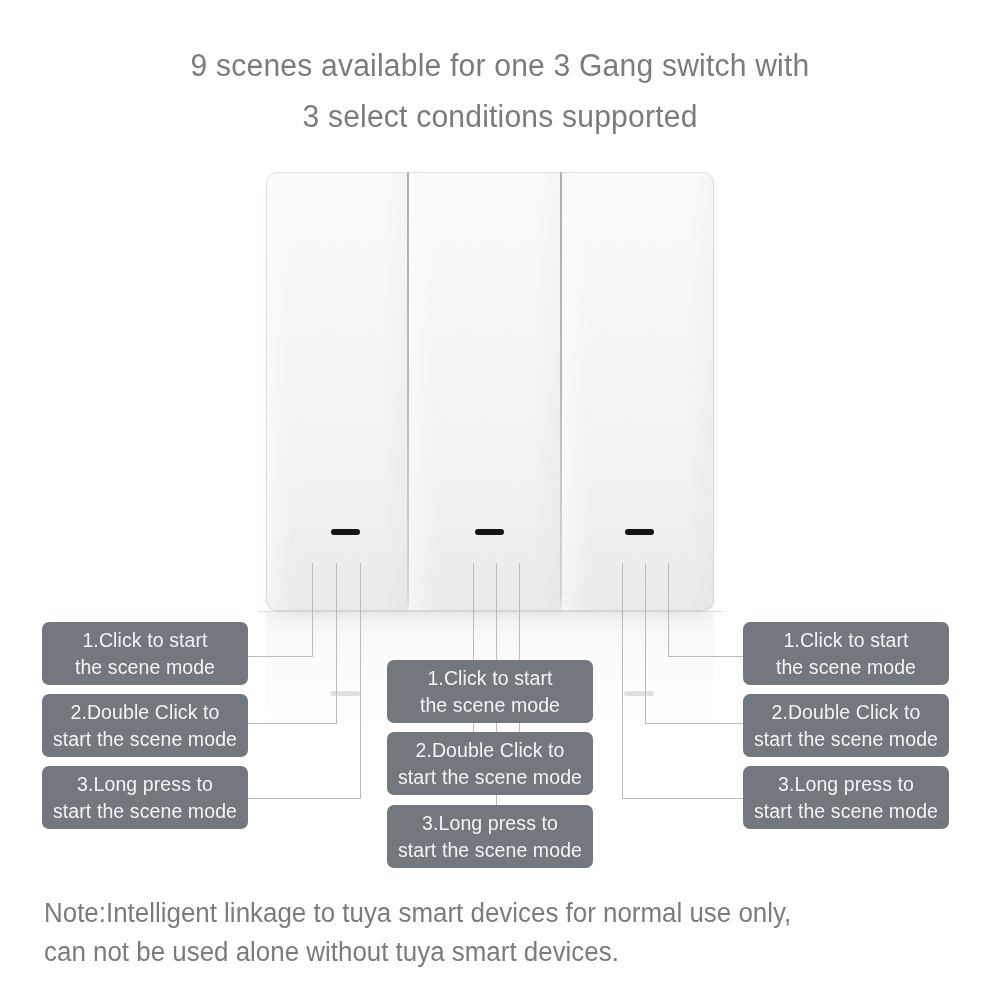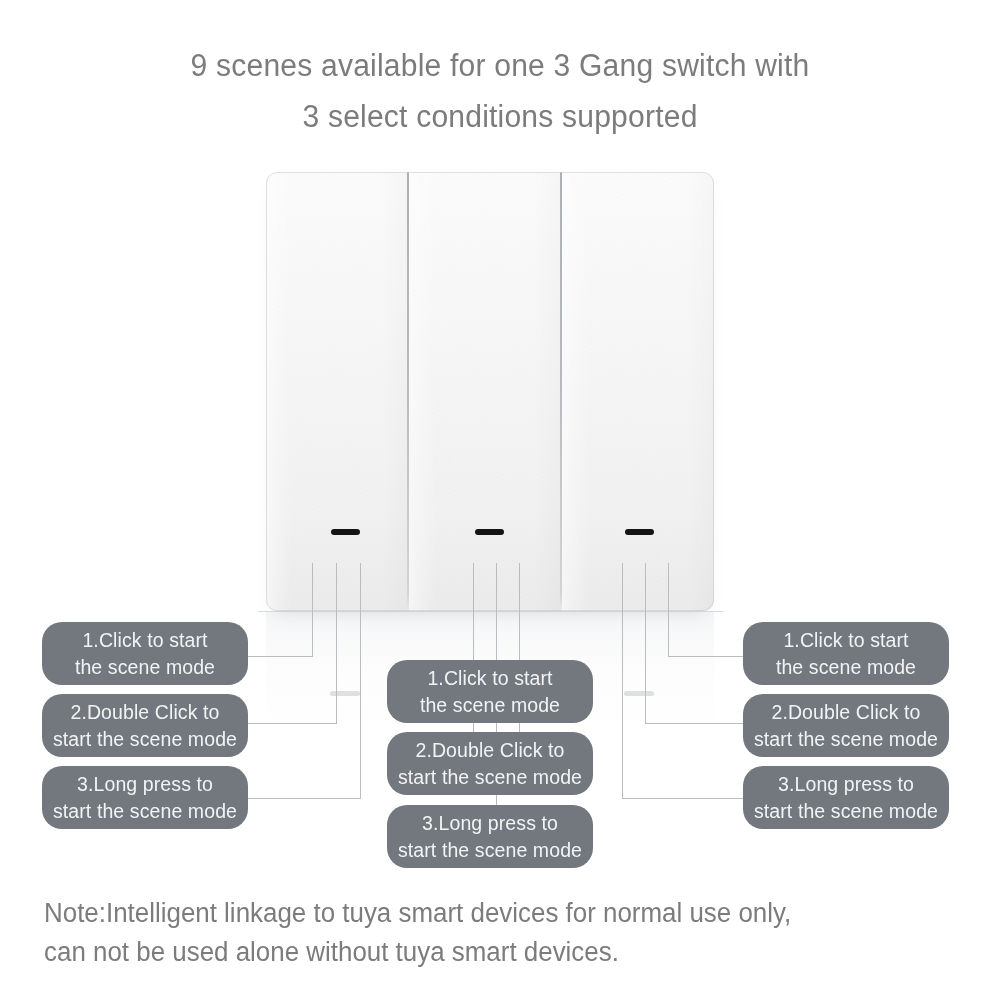--- a/index.html
+++ b/index.html
@@ -162,21 +162,21 @@
     position: absolute;
     background: #b9bdc1;
   }
   .line-v { width: 1px; }
   .line-h { height: 1px; }
 
   
   .callout {
     position: absolute;
     box-sizing: border-box;
-    border-radius: 20px;
+    border-radius: 7px;
     background: #73777e;
     color: #f2f3f4;
     font-size: 19.5px;
     font-weight: 400;
     line-height: 27px;
     letter-spacing: 0.1px;
     display: flex;
     flex-direction: column;
     align-items: center;
     justify-content: center;

